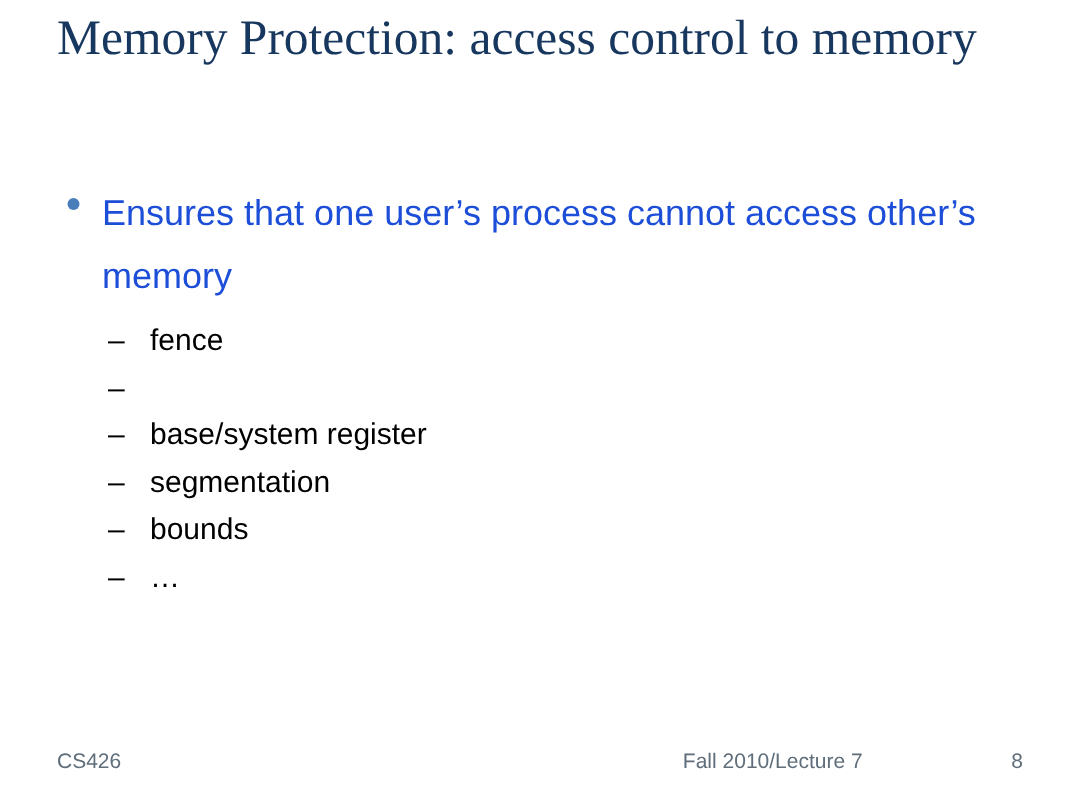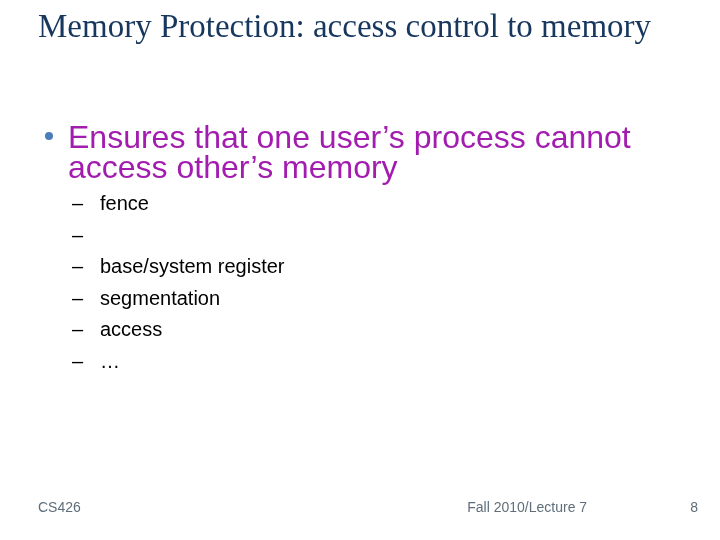--- a/index.html
+++ b/index.html
@@ -51,23 +51,23 @@
     box-sizing: border-box;
   }
   .dot {
     display: block;
     width: 8px;
     height: 8px;
     border-radius: 50%;
     background: #4A7EBB;
   }
   .bullet-text {
-    font-size: 32px;
-    line-height: 30px;
-    color: #a21caf;
+    font-size: 24px;
+    line-height: 42px;
+    color: #1d4ed8;
   }
 
   .sub-list {
     list-style: none;
     margin: 6px 0 0 0;
     padding: 0 0 0 34px;
   }
   .sub-item {
     display: flex;
     font-size: 20px;
@@ -80,21 +80,21 @@
   }
 
   .bullet-block-2 {
     margin-top: 1px;
   }
 
   
   .footer {
     position: absolute;
     left: 0;
-    right: 0;
+    right: 16px;
     top: 499px;
     display: flex;
     padding: 0 22px 0 38px;
     font-size: 14px;
     color: #5F6E7A;
   }
   .footer-left  { flex: 1; text-align: left; }
   .footer-center{ flex: 1; text-align: center; }
   .footer-right { flex: 0 0 auto; text-align: right; }
 </style>
@@ -126,21 +126,21 @@
         <li class="sub-item">
           <span class="dash-cell">–</span>
           <span>base/system register</span>
         </li>
         <li class="sub-item">
           <span class="dash-cell">–</span>
           <span>segmentation</span>
         </li>
         <li class="sub-item">
           <span class="dash-cell">–</span>
-          <span>access</span>
+          <span>bounds</span>
         </li>
         <li class="sub-item">
           <span class="dash-cell">–</span>
           <span>…</span>
         </li>
       </ul>
     </div>
 
 
   </div>

